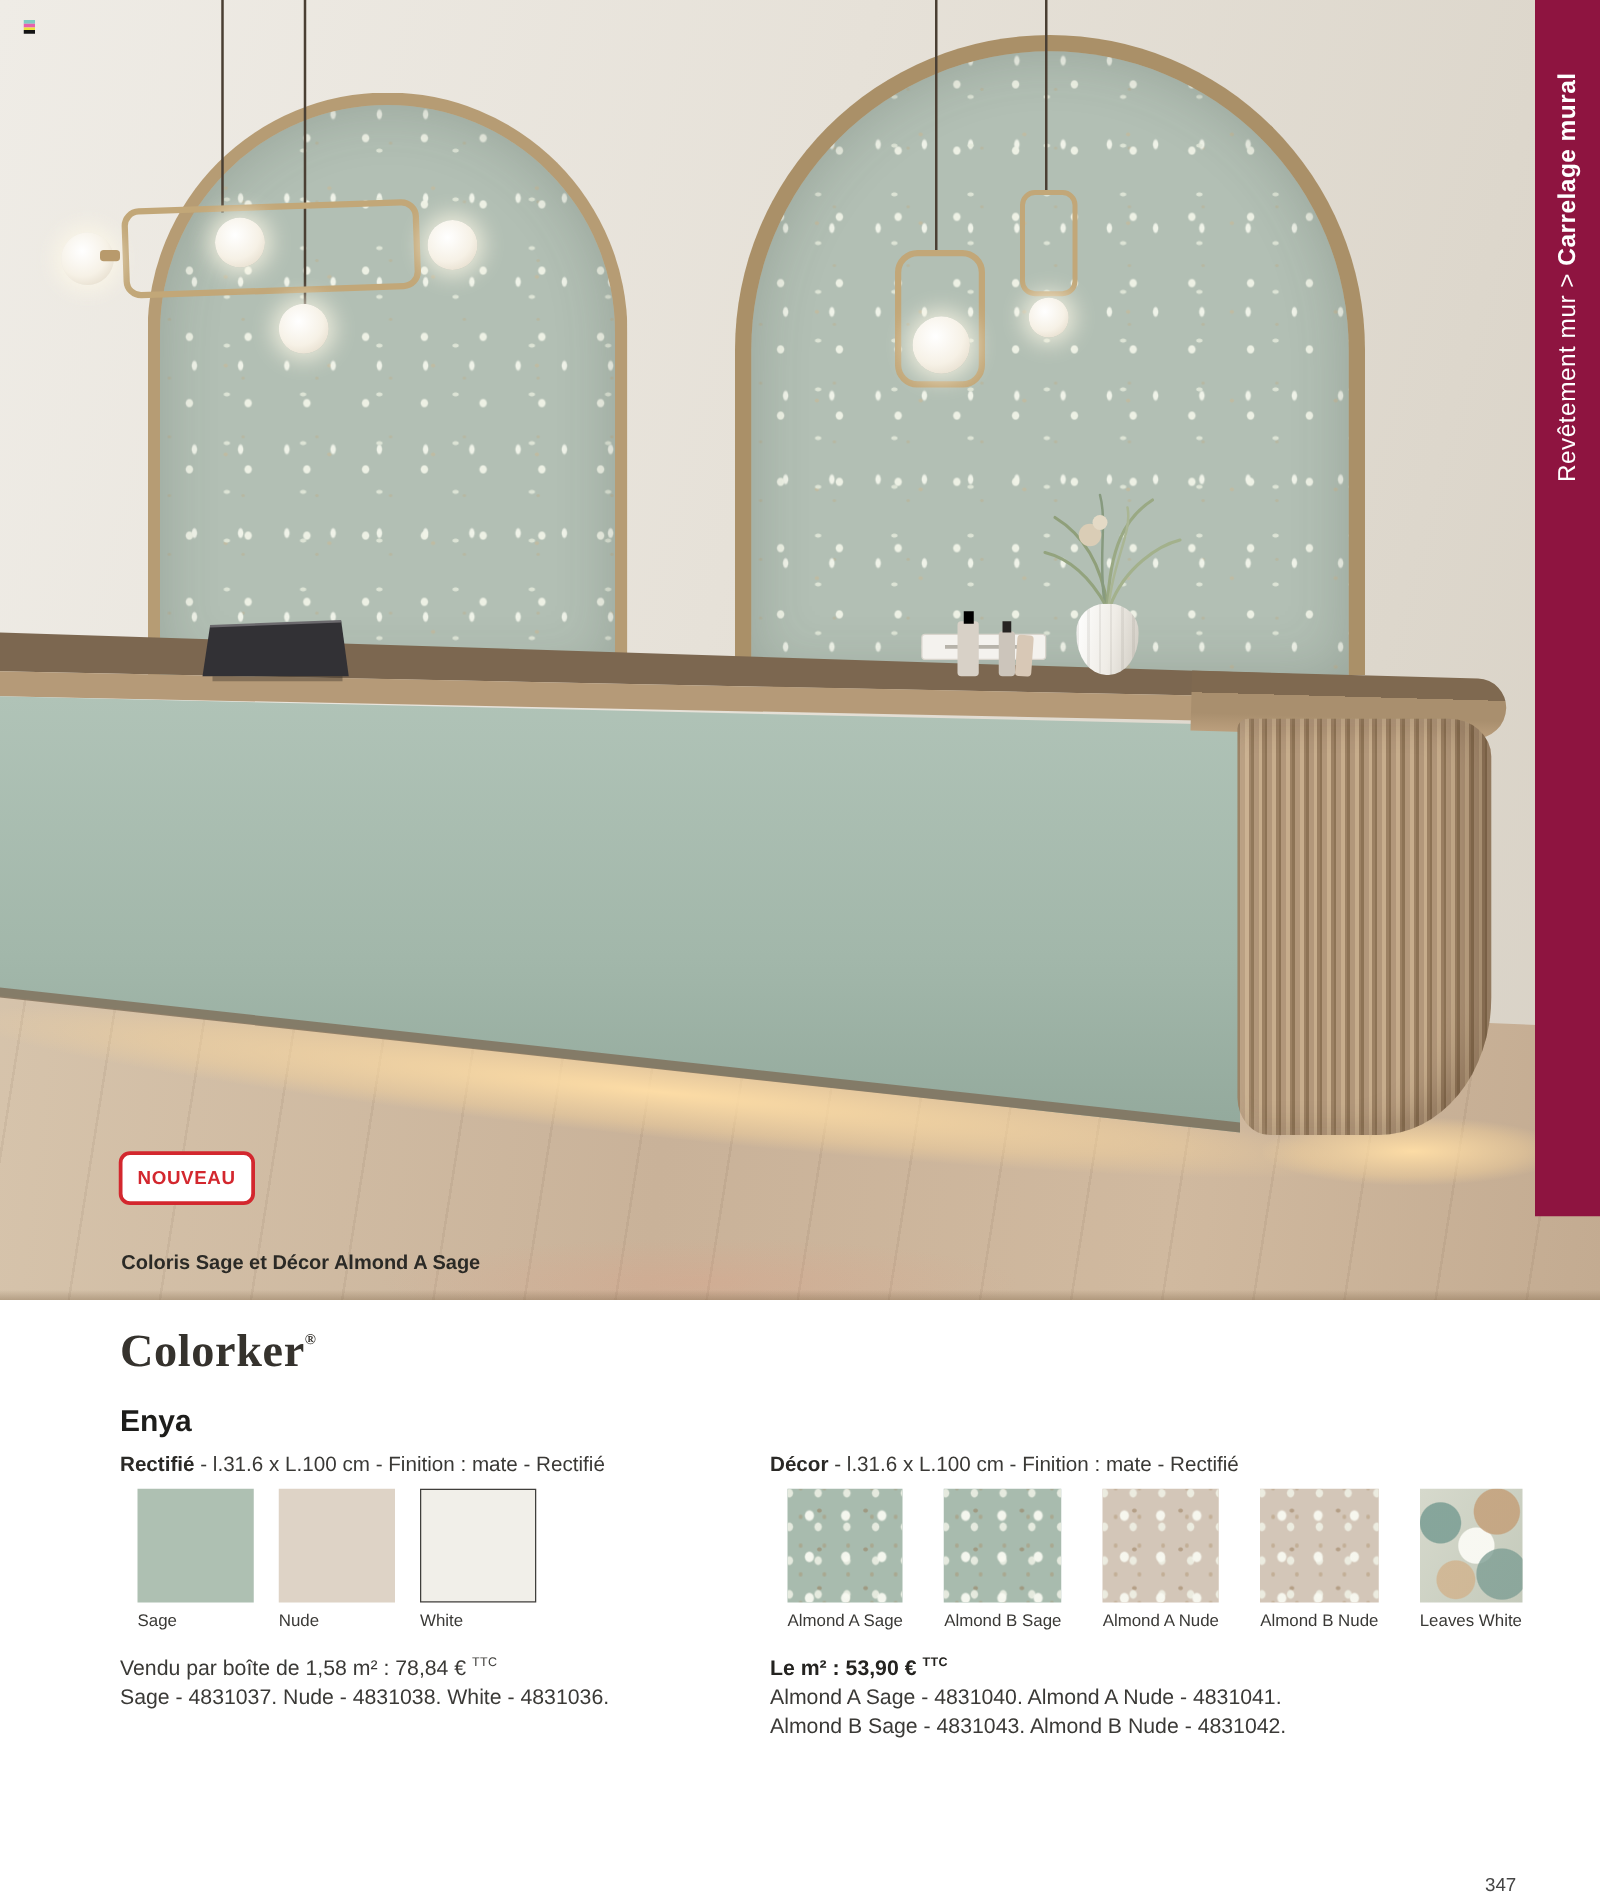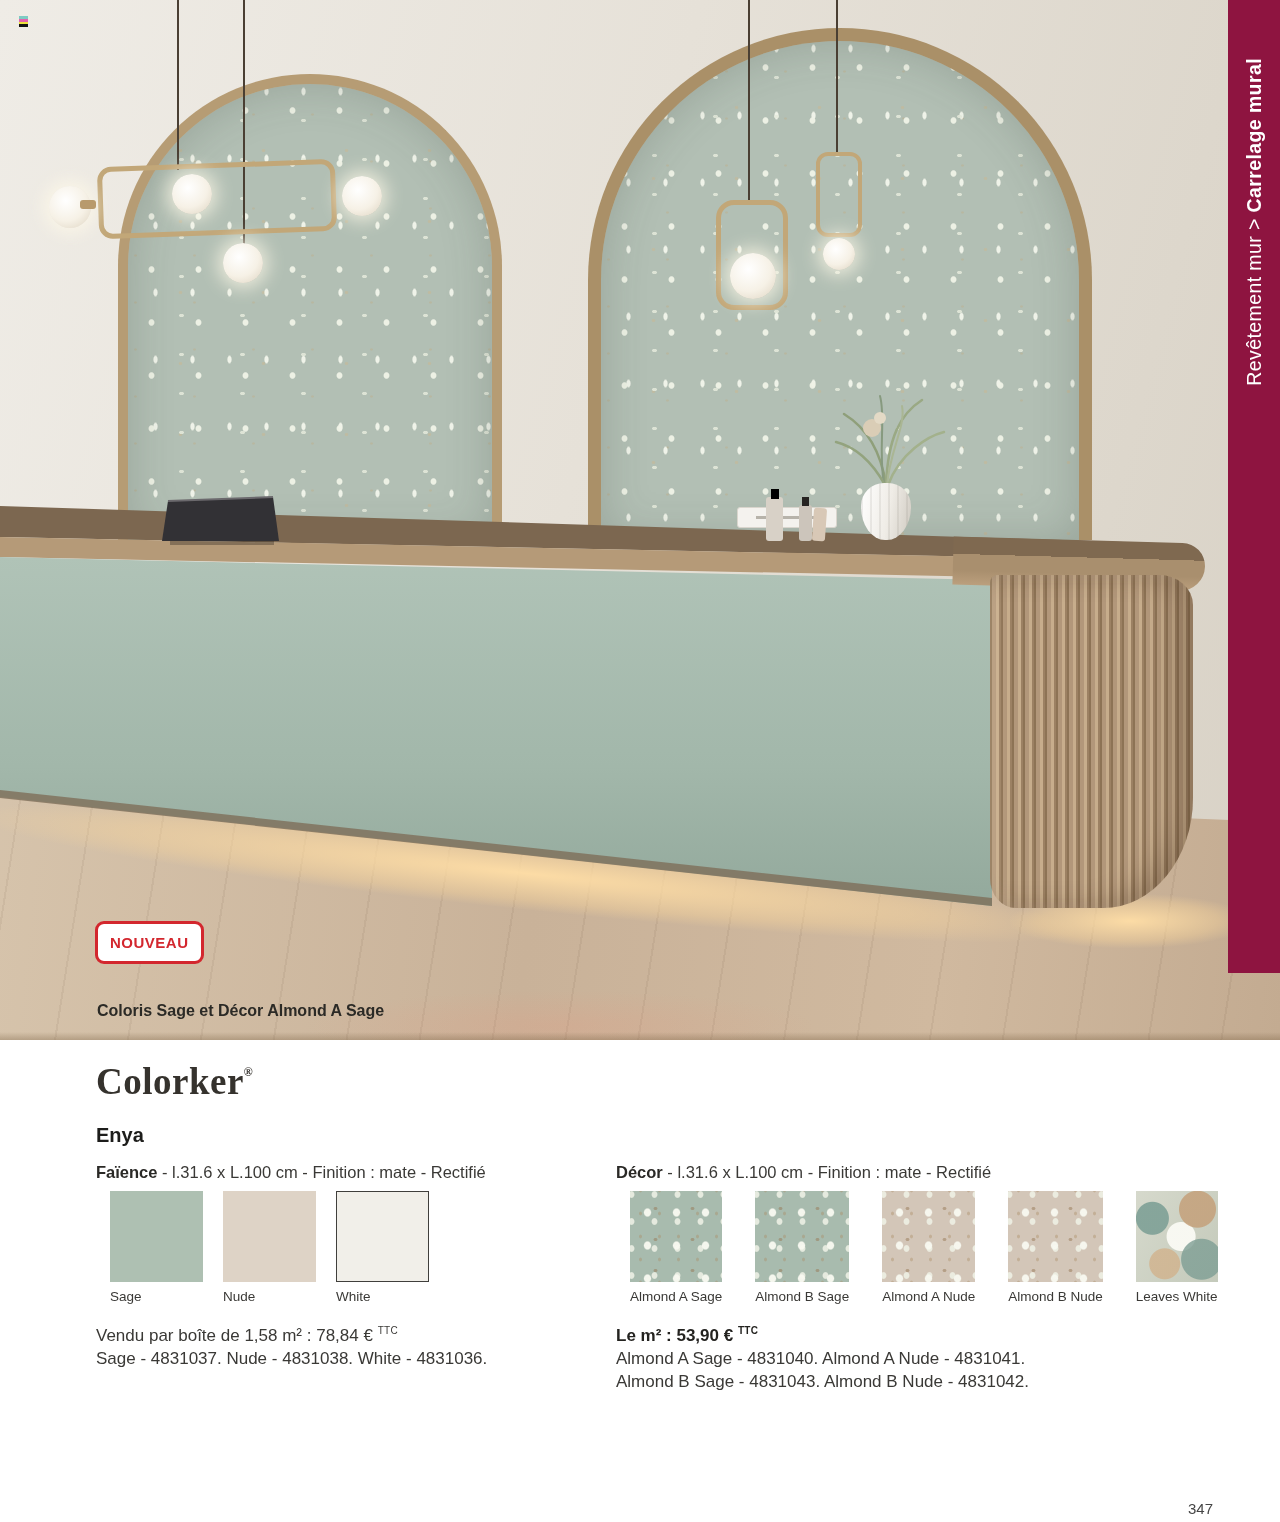--- a/index.html
+++ b/index.html
@@ -91,21 +91,21 @@
   .sidebar{position:absolute;left:1228px;top:0;width:52px;height:973px;background:#8e1440;
            display:flex;justify-content:center;align-items:flex-start;}
   .sidebar-text{writing-mode:vertical-rl;transform:rotate(180deg);margin-top:58px;
            color:#ffffff;font-size:19.5px;letter-spacing:.4px;white-space:nowrap;}
   .sidebar-text .bold{font-weight:700;}
 
   
   .brand{position:absolute;left:96px;top:1060px;font-family:"Liberation Serif",serif;
          font-weight:700;font-size:37px;color:#35322d;letter-spacing:.5px;}
   .brand sup{font-size:12px;vertical-align:18px;}
-  .product-title{position:absolute;left:96px;top:1124px;font-size:20px;font-weight:700;color:#1d1d1b;}
+  .product-title{position:absolute;left:96px;top:1124px;font-size:24px;font-weight:700;color:#1d1d1b;}
 
   .col{position:absolute;top:1163px;}
   .col-left{left:96px;width:490px;}
   .col-right{left:616px;width:560px;}
   .spec{font-size:16.5px;color:#3a3936;margin:0 0 9px 0;}
   .spec .lbl{font-weight:700;color:#2a2926;}
   .swatch-row{display:flex;}
   .col-left .swatch-row{gap:6px;}
   .col-right .swatch-row{gap:19px;}
   .swatch-wrap{display:flex;flex-direction:column;padding-left:14px;}
@@ -233,21 +233,21 @@
   </div>
 
   <div class="brand">
     <span>Colorker</span><sup>®</sup>
   </div>
 
   <h1 class="product-title" style="margin:0;">Enya</h1>
 
   <div class="col col-left">
     <p class="spec">
-      <span class="lbl">Faïence</span><span> - l.31.6 x L.100 cm - Finition : mate - Rectifié</span>
+      <span class="lbl">Rectifié</span><span> - l.31.6 x L.100 cm - Finition : mate - Rectifié</span>
     </p>
     <div class="swatch-row">
       <div class="swatch-wrap">
         <div class="swatch" style="background-color: rgb(174, 192, 178);"></div>
         <div class="swatch-label">Sage</div>
       </div>
       <div class="swatch-wrap">
         <div class="swatch" style="background-color: rgb(222, 211, 198);"></div>
         <div class="swatch-label">Nude</div>
       </div>

